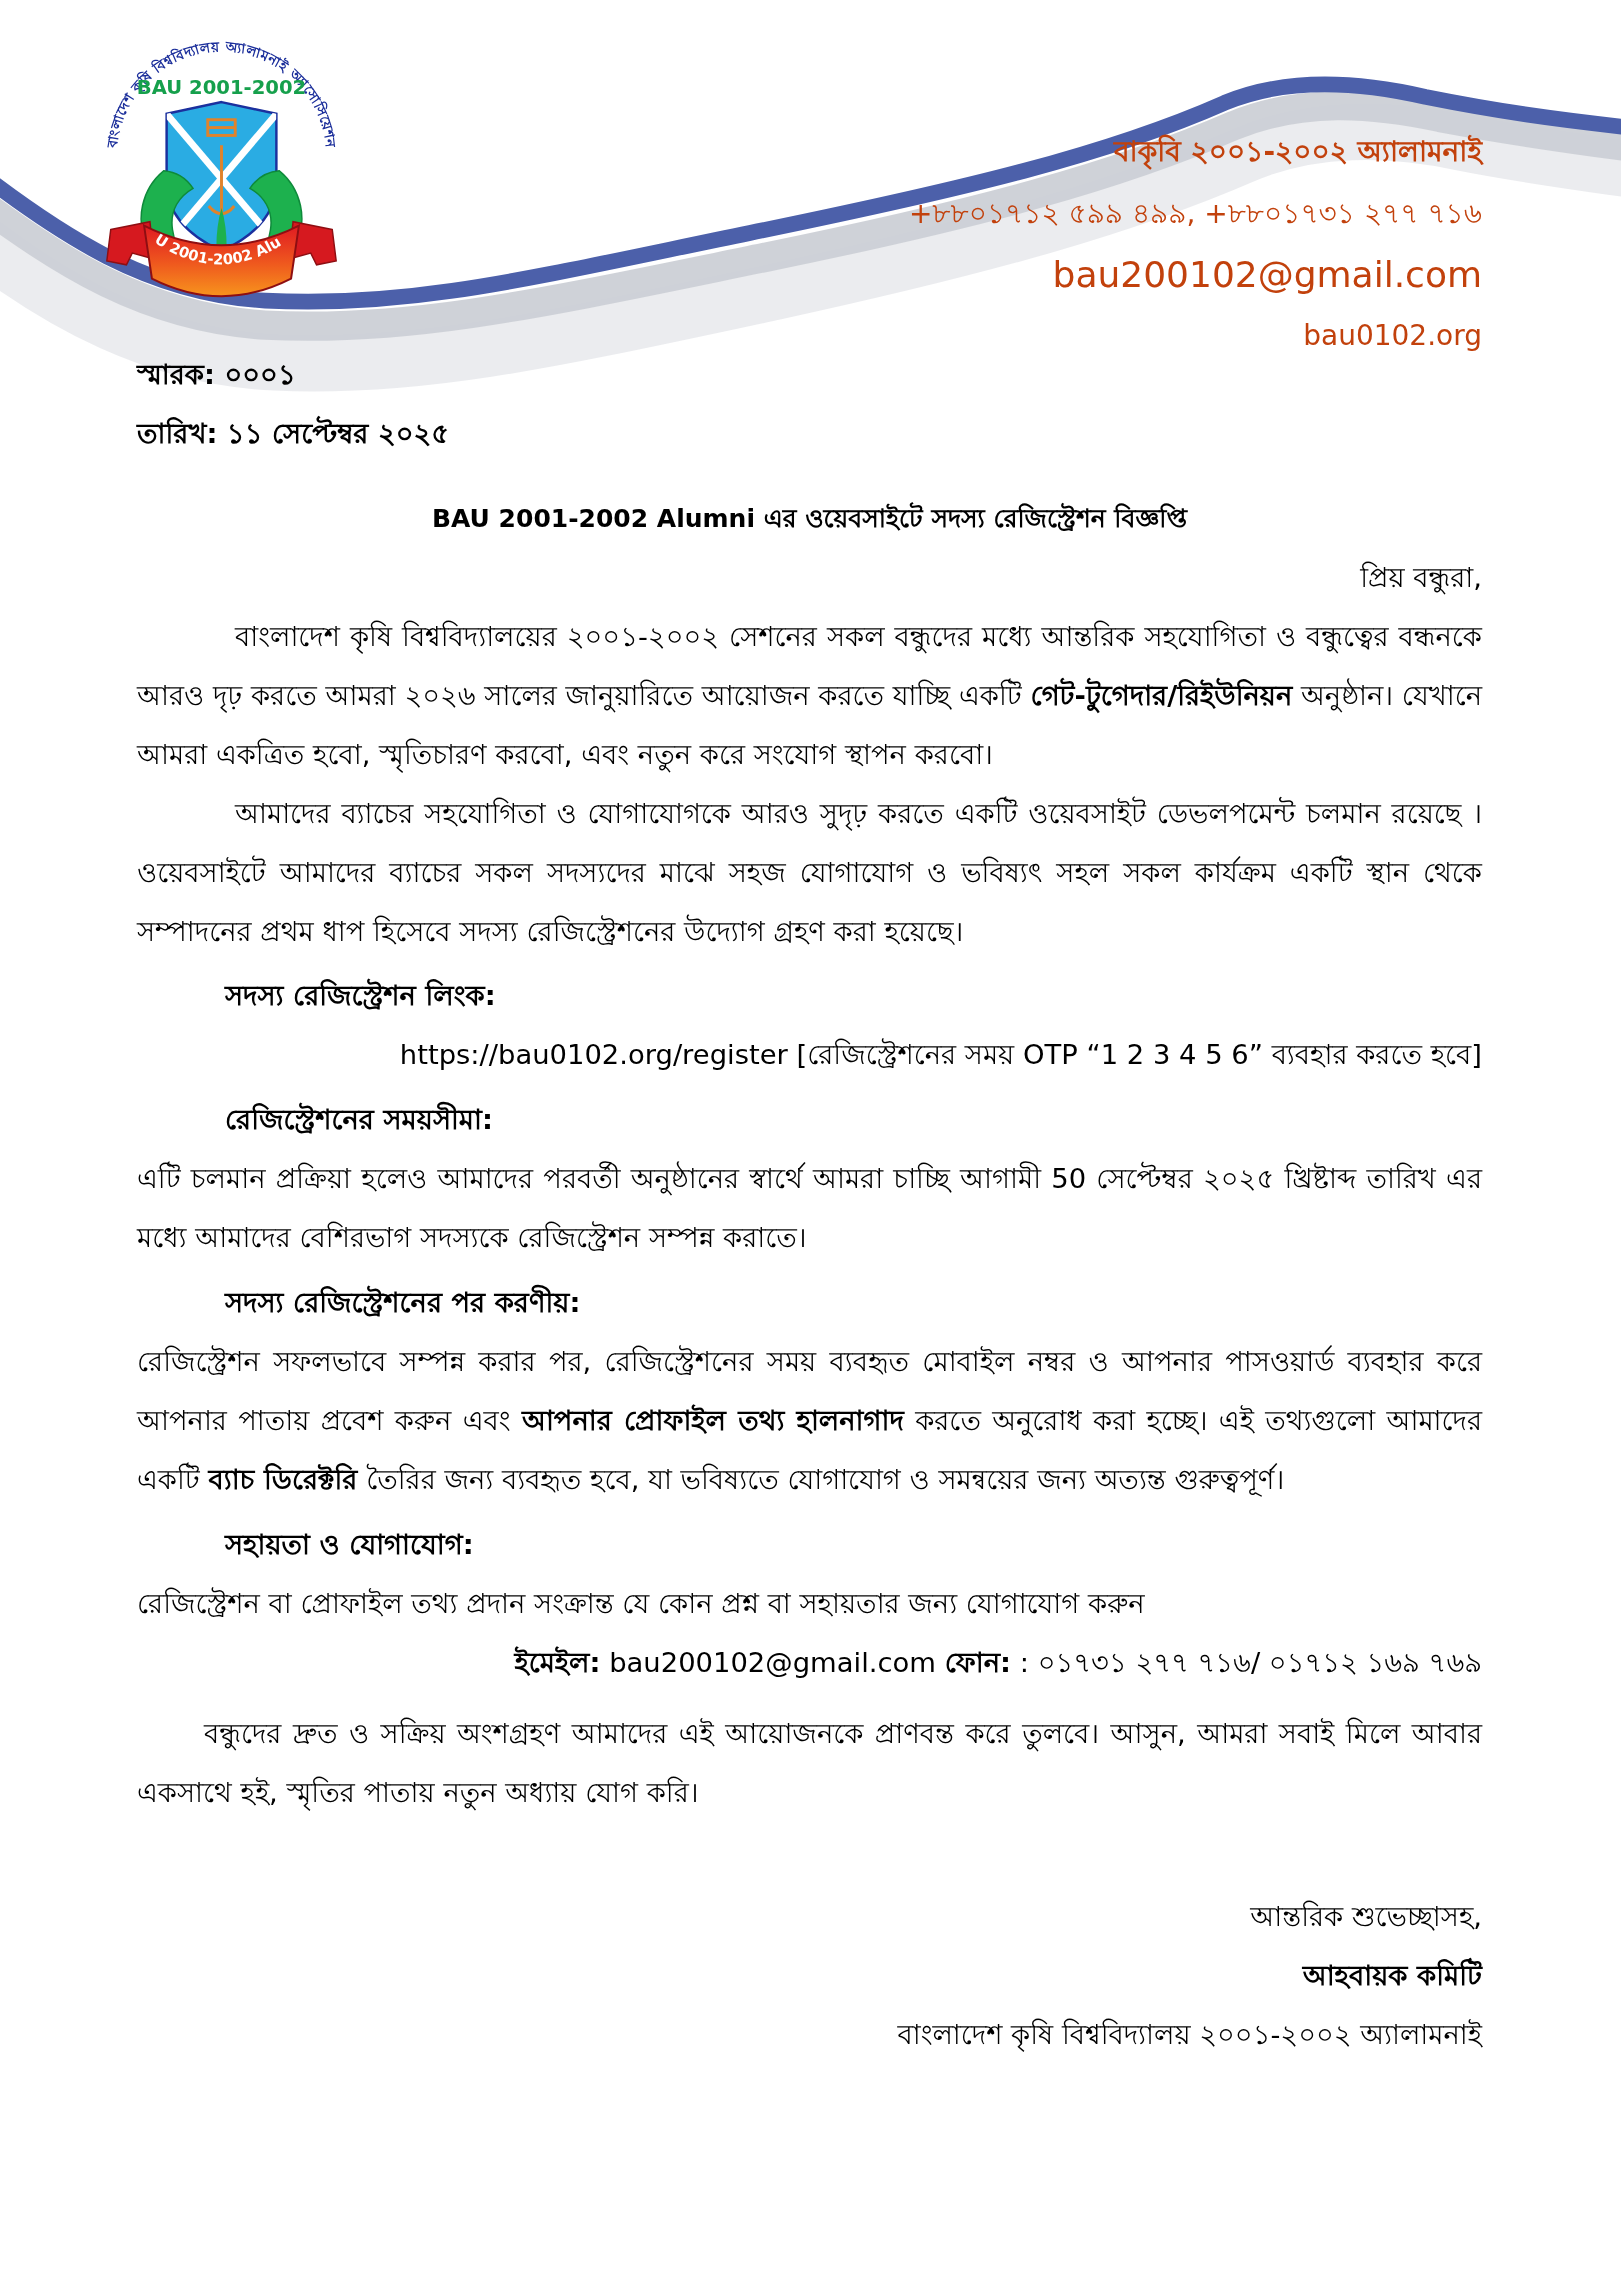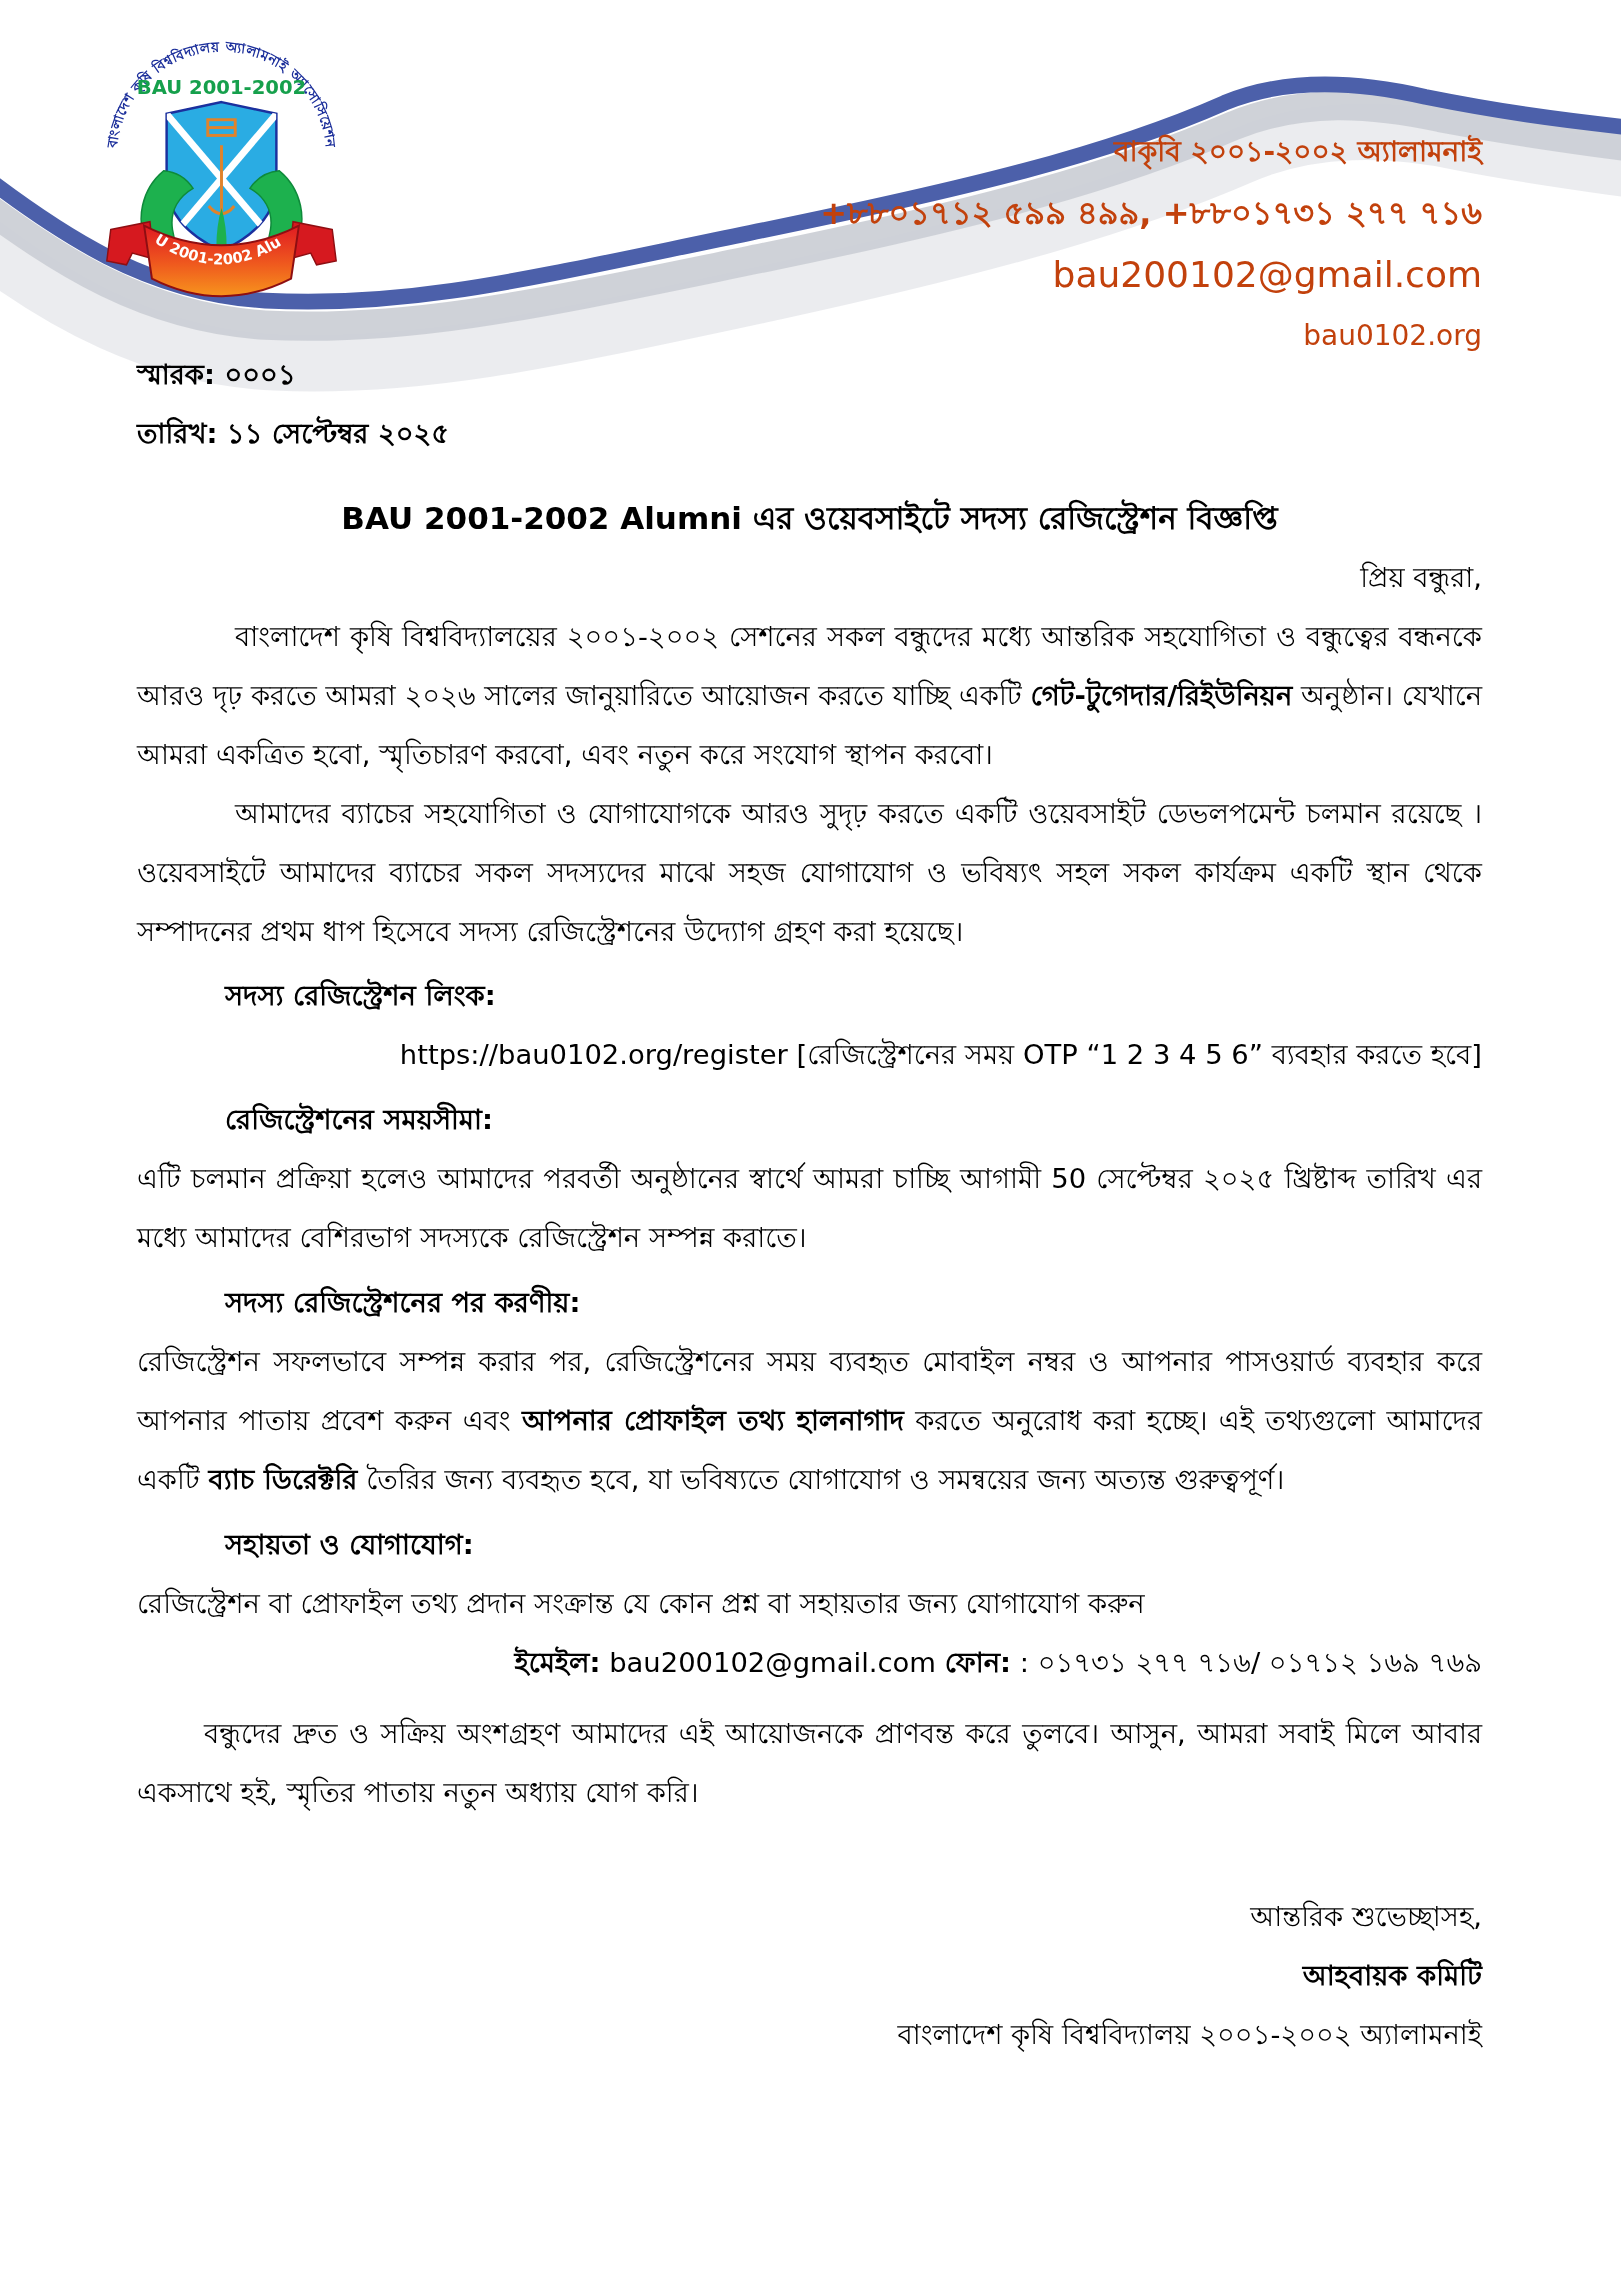--- a/index.html
+++ b/index.html
@@ -10,30 +10,30 @@
   }
   
   .swoosh{position:absolute;top:0;left:0;z-index:1;}
   
   .logo{position:absolute;left:93px;top:7.8px;width:257px;height:296px;z-index:3;}
   .arc-text{font-size:14px;font-weight:bold;letter-spacing:.5px;}
   
   .contact{position:absolute;top:120px;right:139px;z-index:3;text-align:right;}
   .contact .ln{display:block;}
   .c-bn1{font-size:28px;line-height:63px;font-weight:bold;}
-  .c-bn2{font-size:32px;line-height:61px;font-weight:bold;}
+  .c-bn2{font-size:28px;line-height:61px;font-weight:normal;}
   .c-email{font-size:36px;line-height:61px;}
   .c-web{font-size:28px;line-height:61px;}
   
   .doc{
     position:absolute;left:137px;top:0;width:1345px;z-index:2;
     font-size:27.4px;line-height:59px;
   }
   .memo-row{display:flex;justify-content:space-between;font-weight:bold;margin-top:345px;flex-direction:column;}
-  .title{text-align:center;font-weight:bold;font-size:31px;margin:25.5px 0 0 0;line-height:59px;}
+  .title{text-align:center;font-weight:bold;font-size:25px;margin:25.5px 0 0 0;line-height:59px;}
   .doc p{margin:0;text-align:justify;}
   .doc .left{text-align:right;}
   .indent{text-indent:98px;}
   .indent-sm{text-indent:67px;}
   .h{font-weight:bold;margin:5.9px 0 0 88px;line-height:59px;}
   .sub{margin-left:201px;}
   .spacer{height:65px;}
   b{font-weight:bold;}
 </style>
 </head>

